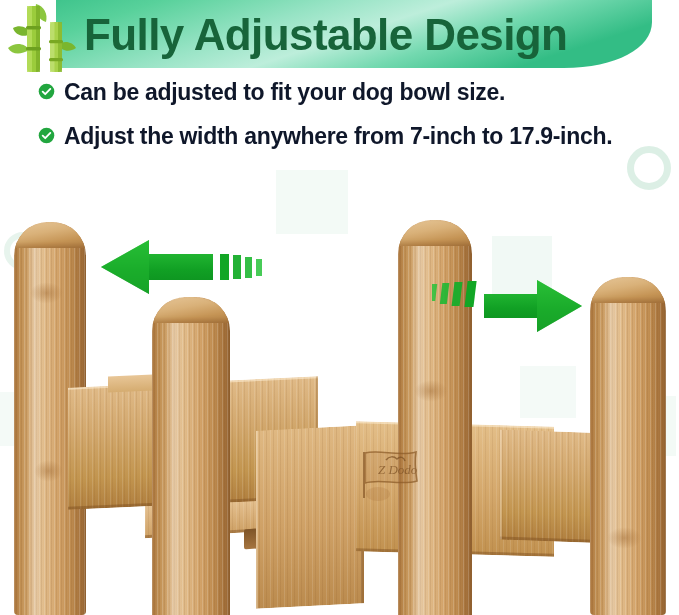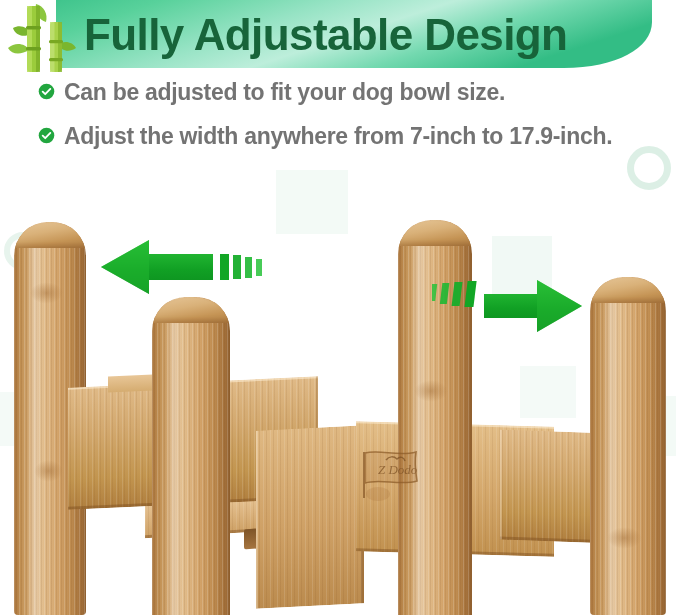--- a/index.html
+++ b/index.html
@@ -29,21 +29,21 @@
   }
 
   
   .bamboo-deco{position:absolute;left:6px;top:0px;width:74px;height:72px;}
 
   
   .bullets{position:absolute;left:38px;top:77px;width:620px;}
   .bullet{position:relative;display:flex;align-items:flex-start;margin-bottom:14px;}
   .chk{flex:0 0 auto;width:17px;height:17px;margin-top:6px;margin-right:9px;}
   .btext{
-    font-size:23px;line-height:30px;font-weight:bold;color:#737373;
+    font-size:23px;line-height:30px;font-weight:bold;color:#0f172a;
     letter-spacing:-0.3px;
     font-family:"Liberation Sans", sans-serif;
   }
   .btext.wrap{max-width:575px;}
 
   
   .photo{position:absolute;left:0;top:196px;width:679px;height:419px;overflow:hidden;}
 
   
   .post{position:absolute;border-radius:34px 34px 4px 4px;overflow:hidden;}

